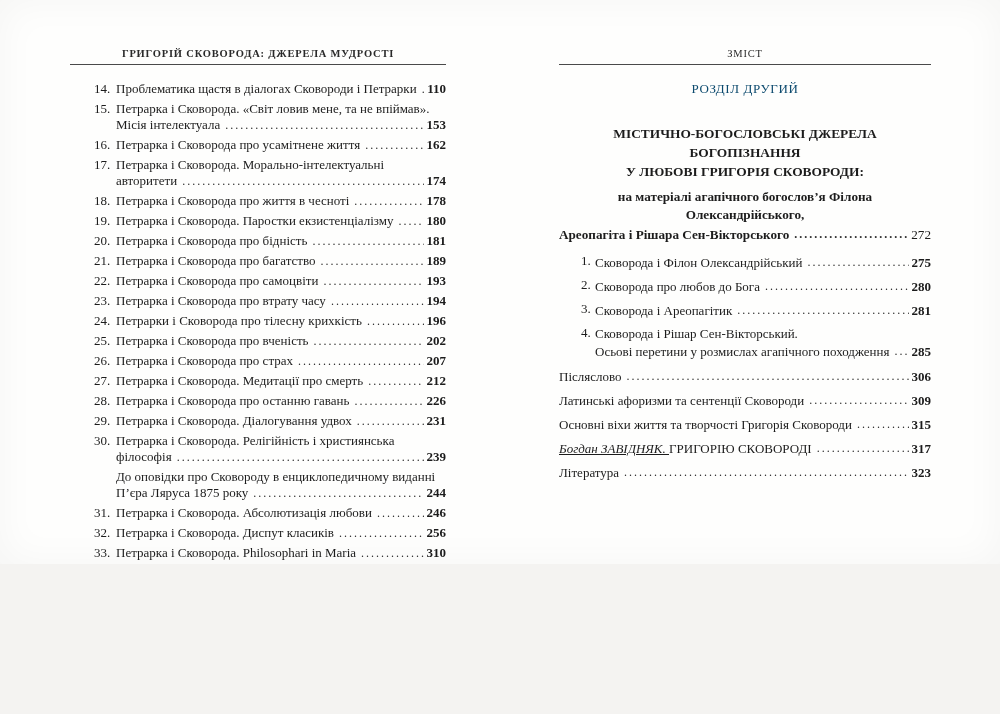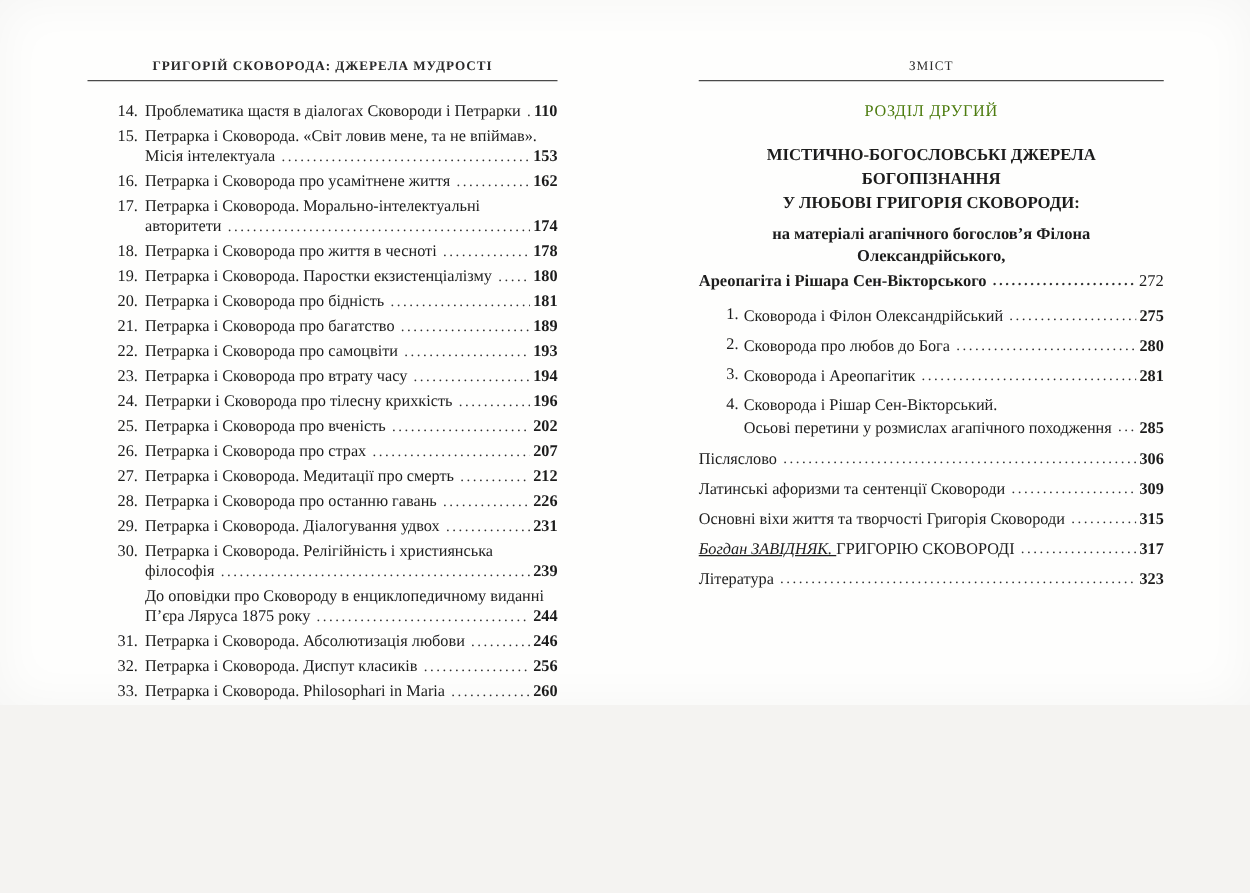--- a/index.html
+++ b/index.html
@@ -49,23 +49,23 @@
   }
   .leader::after{
     content:"......................................................................................................................";
     letter-spacing:2px;font-size:12px;
   }
   .pagenum{white-space:nowrap;font-weight:bold;}
 
   
   .section-label{
     margin-top:16px;text-align:center;
-    font-size:13px;letter-spacing:0.6px;color:#4d7c0f;
-  }
-  .chapter-title{margin-top:17px;text-align:center;font-weight:bold;font-size:13.4px;}
+    font-size:13px;letter-spacing:0.6px;color:#0c4a6e;
+  }
+  .chapter-title{margin-top:27px;text-align:center;font-weight:bold;font-size:13.4px;}
   .chapter-title .t-line{line-height:19px;}
   .chapter-subtitle{margin-top:7px;font-weight:bold;font-size:13.2px;}
   .chapter-subtitle .s-line1{text-align:center;line-height:18px;}
   .chapter-subtitle .subtitle-entry{margin-top:1px;}
   .chapter-subtitle .pagenum{font-weight:normal;}
   .right-items{margin-top:10px;font-size:13px;}
   .right-items .entry{margin-bottom:6px;}
   .closing-entries{margin-top:7px;font-size:13px;}
   .closing-entries .entry{margin-bottom:6px;}
 
@@ -286,21 +286,21 @@
               <span class="pagenum">256</span>
             </div>
           </div>
         </div>
         <div class="entry numbered">
           <span class="num">33.</span>
           <div class="body">
             <div class="line lead-line">
               <span class="lead-text">Петрарка і Сковорода. Philosophari in Maria</span>
               <span class="leader"></span>
-              <span class="pagenum">260</span>
+              <span class="pagenum">310</span>
             </div>
           </div>
         </div>
         <div class="entry flush">
           <div class="body">
             <div class="line lead-line">
               <span class="lead-text">Висновок</span>
               <span class="leader"></span>
               <span class="pagenum">270</span>
             </div>

